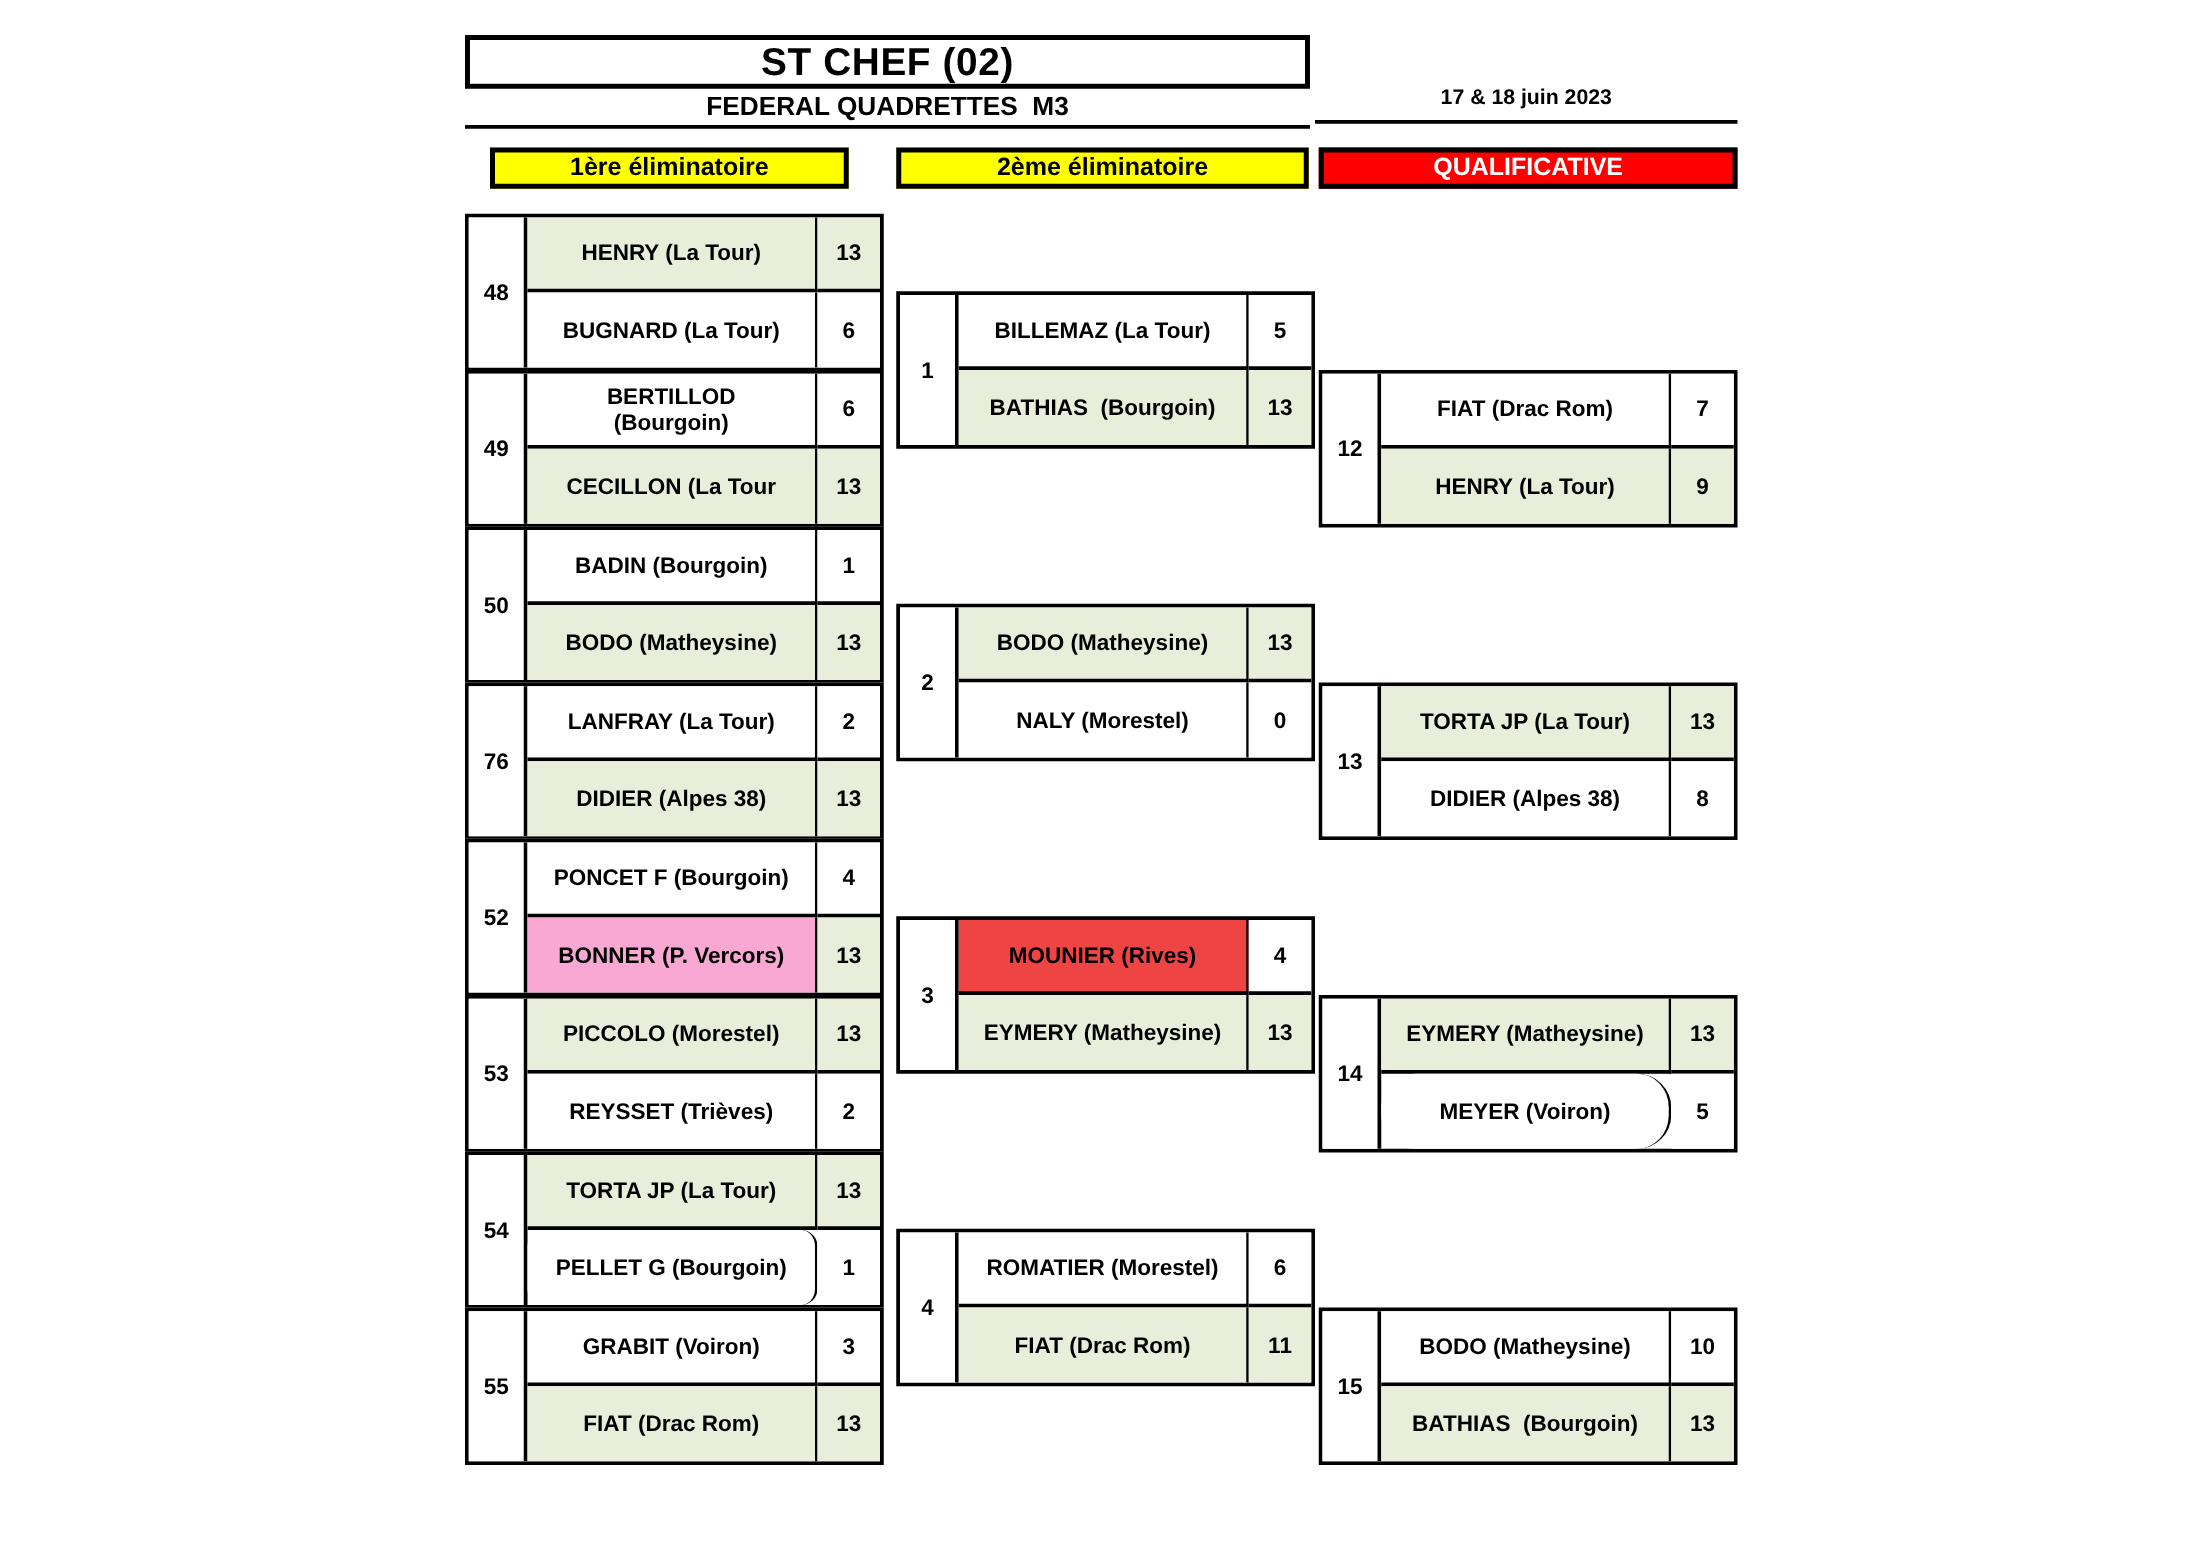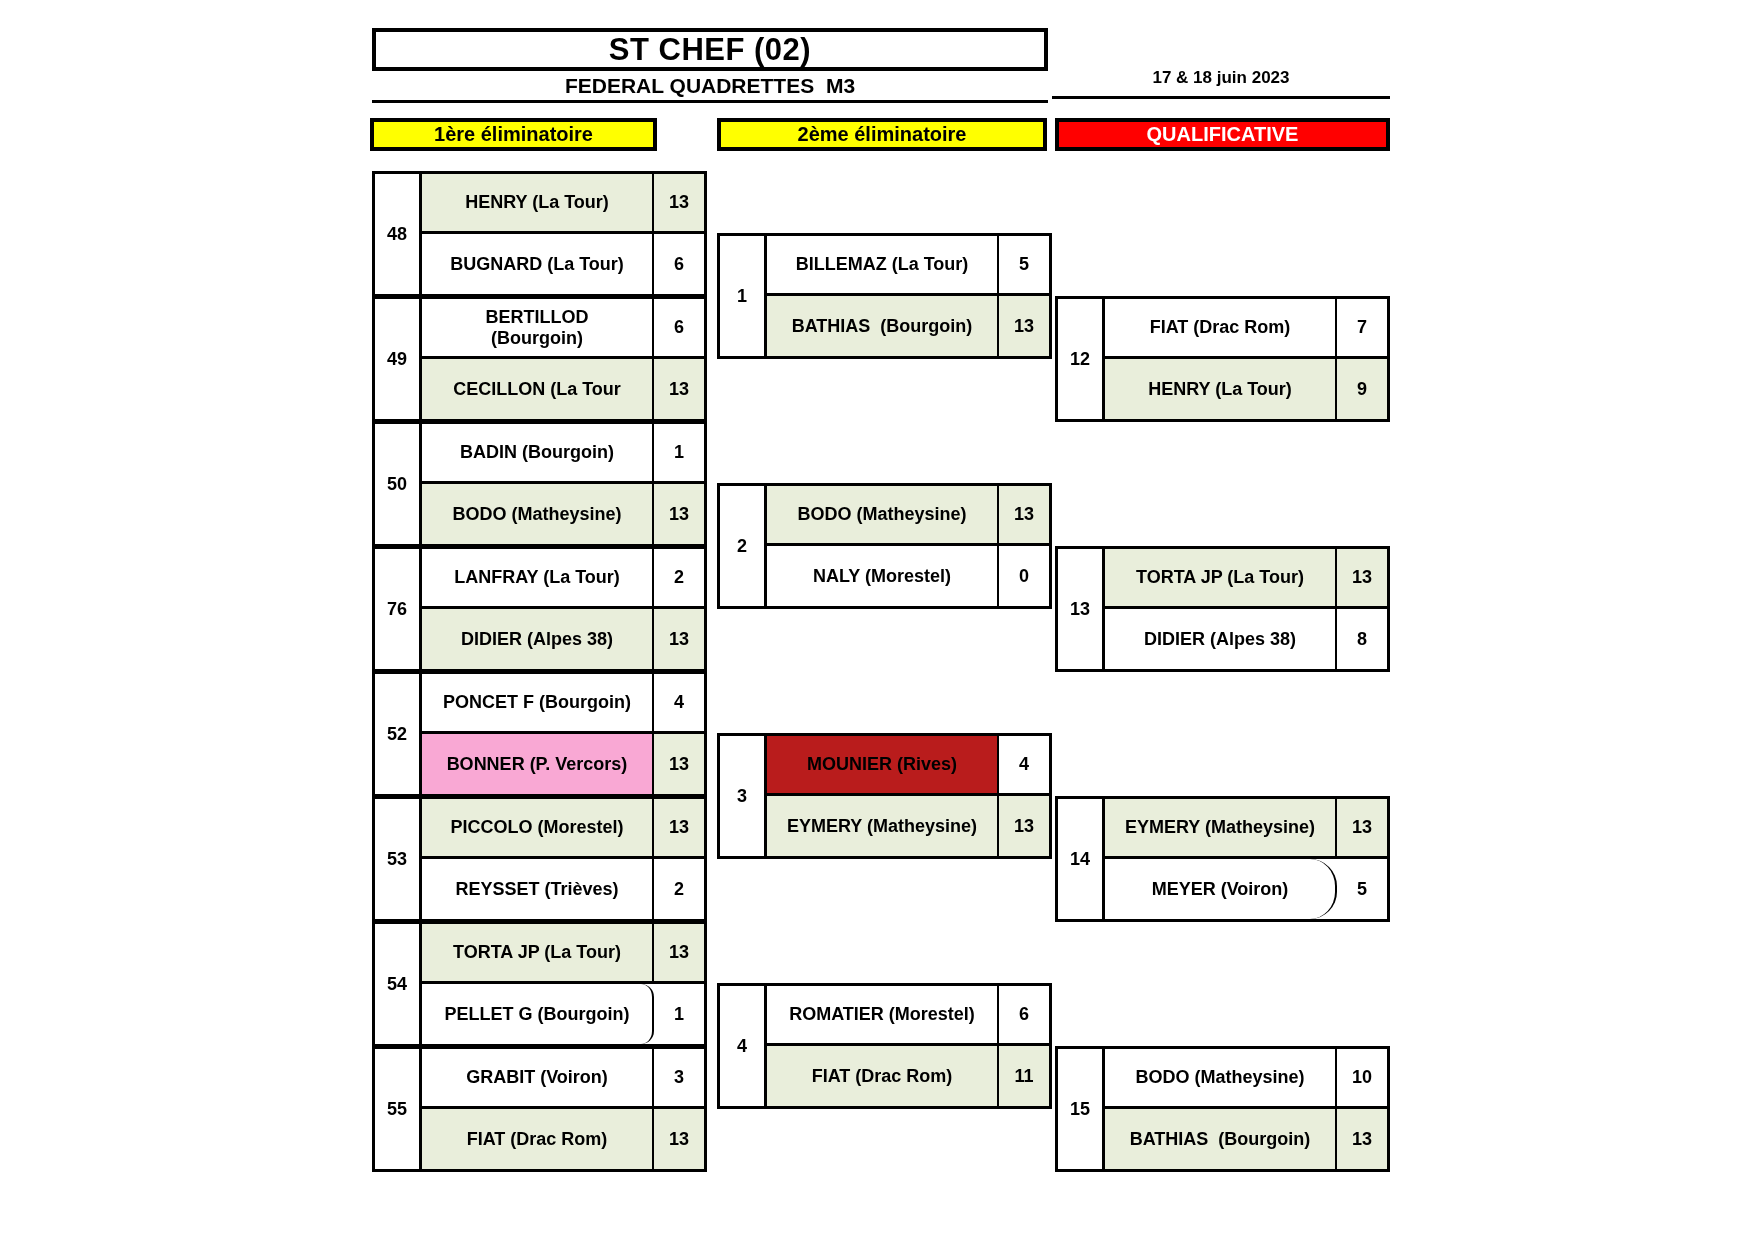--- a/index.html
+++ b/index.html
@@ -47,21 +47,21 @@
   <div class="abs" id="title-box">
     <span>ST CHEF (02)</span>
   </div>
 
   <div class="abs" id="subtitle">FEDERAL QUADRETTES  M3</div>
   <div class="abs" id="subtitle-rule"></div>
 
   <div class="abs" id="date">17 &amp; 18 juin 2023</div>
   <div class="abs" id="date-rule"></div>
 
-  <div class="abs colhdr hdr-yellow" style="left:370px;width:287px;">1ère éliminatoire</div>
+  <div class="abs colhdr hdr-yellow" style="left:392px;width:287px;">1ère éliminatoire</div>
   <div class="abs colhdr hdr-yellow" style="left:717px;width:330px;">2ème éliminatoire</div>
   <div class="abs colhdr hdr-red" style="left:1055px;width:335px;">QUALIFICATIVE</div>
 
   <div id="bracket">
       <div class="match" style="left: 372px; top: 171px; width: 335px; height: 126px;">
         <div class="mnum">48</div>
         <div class="tname bb" style="grid-row: 1; background: rgb(233, 238, 219);">HENRY (La Tour)</div>
         <div class="tscore bb" style="grid-row: 1; background: rgb(233, 238, 219);">13</div>
         <div class="tname" style="grid-row: 2; background: rgb(255, 255, 255);">BUGNARD (La Tour)</div>
         <div class="tscore" style="grid-row: 2; background: rgb(255, 255, 255);">6</div>
@@ -125,21 +125,21 @@
       </div>
       <div class="match" style="left: 717px; top: 483px; width: 335px; height: 126px;">
         <div class="mnum">2</div>
         <div class="tname bb" style="grid-row: 1; background: rgb(233, 238, 219);">BODO (Matheysine)</div>
         <div class="tscore bb" style="grid-row: 1; background: rgb(233, 238, 219);">13</div>
         <div class="tname" style="grid-row: 2; background: rgb(255, 255, 255);">NALY (Morestel)</div>
         <div class="tscore" style="grid-row: 2; background: rgb(255, 255, 255);">0</div>
       </div>
       <div class="match" style="left: 717px; top: 733px; width: 335px; height: 126px;">
         <div class="mnum">3</div>
-        <div class="tname bb" style="grid-row: 1; background: #b91c1c;">MOUNIER (Rives)</div>
+        <div class="tname bb" style="grid-row: 1; background: #ef4444;">MOUNIER (Rives)</div>
         <div class="tscore bb" style="grid-row: 1; background: rgb(255, 255, 255);">4</div>
         <div class="tname" style="grid-row: 2; background: rgb(233, 238, 219);">EYMERY (Matheysine)</div>
         <div class="tscore" style="grid-row: 2; background: rgb(233, 238, 219);">13</div>
       </div>
       <div class="match" style="left: 717px; top: 983px; width: 335px; height: 126px;">
         <div class="mnum">4</div>
         <div class="tname bb" style="grid-row: 1; background: rgb(255, 255, 255);">ROMATIER (Morestel)</div>
         <div class="tscore bb" style="grid-row: 1; background: rgb(255, 255, 255);">6</div>
         <div class="tname" style="grid-row: 2; background: rgb(233, 238, 219);">FIAT (Drac Rom)</div>
         <div class="tscore" style="grid-row: 2; background: rgb(233, 238, 219);">11</div>

